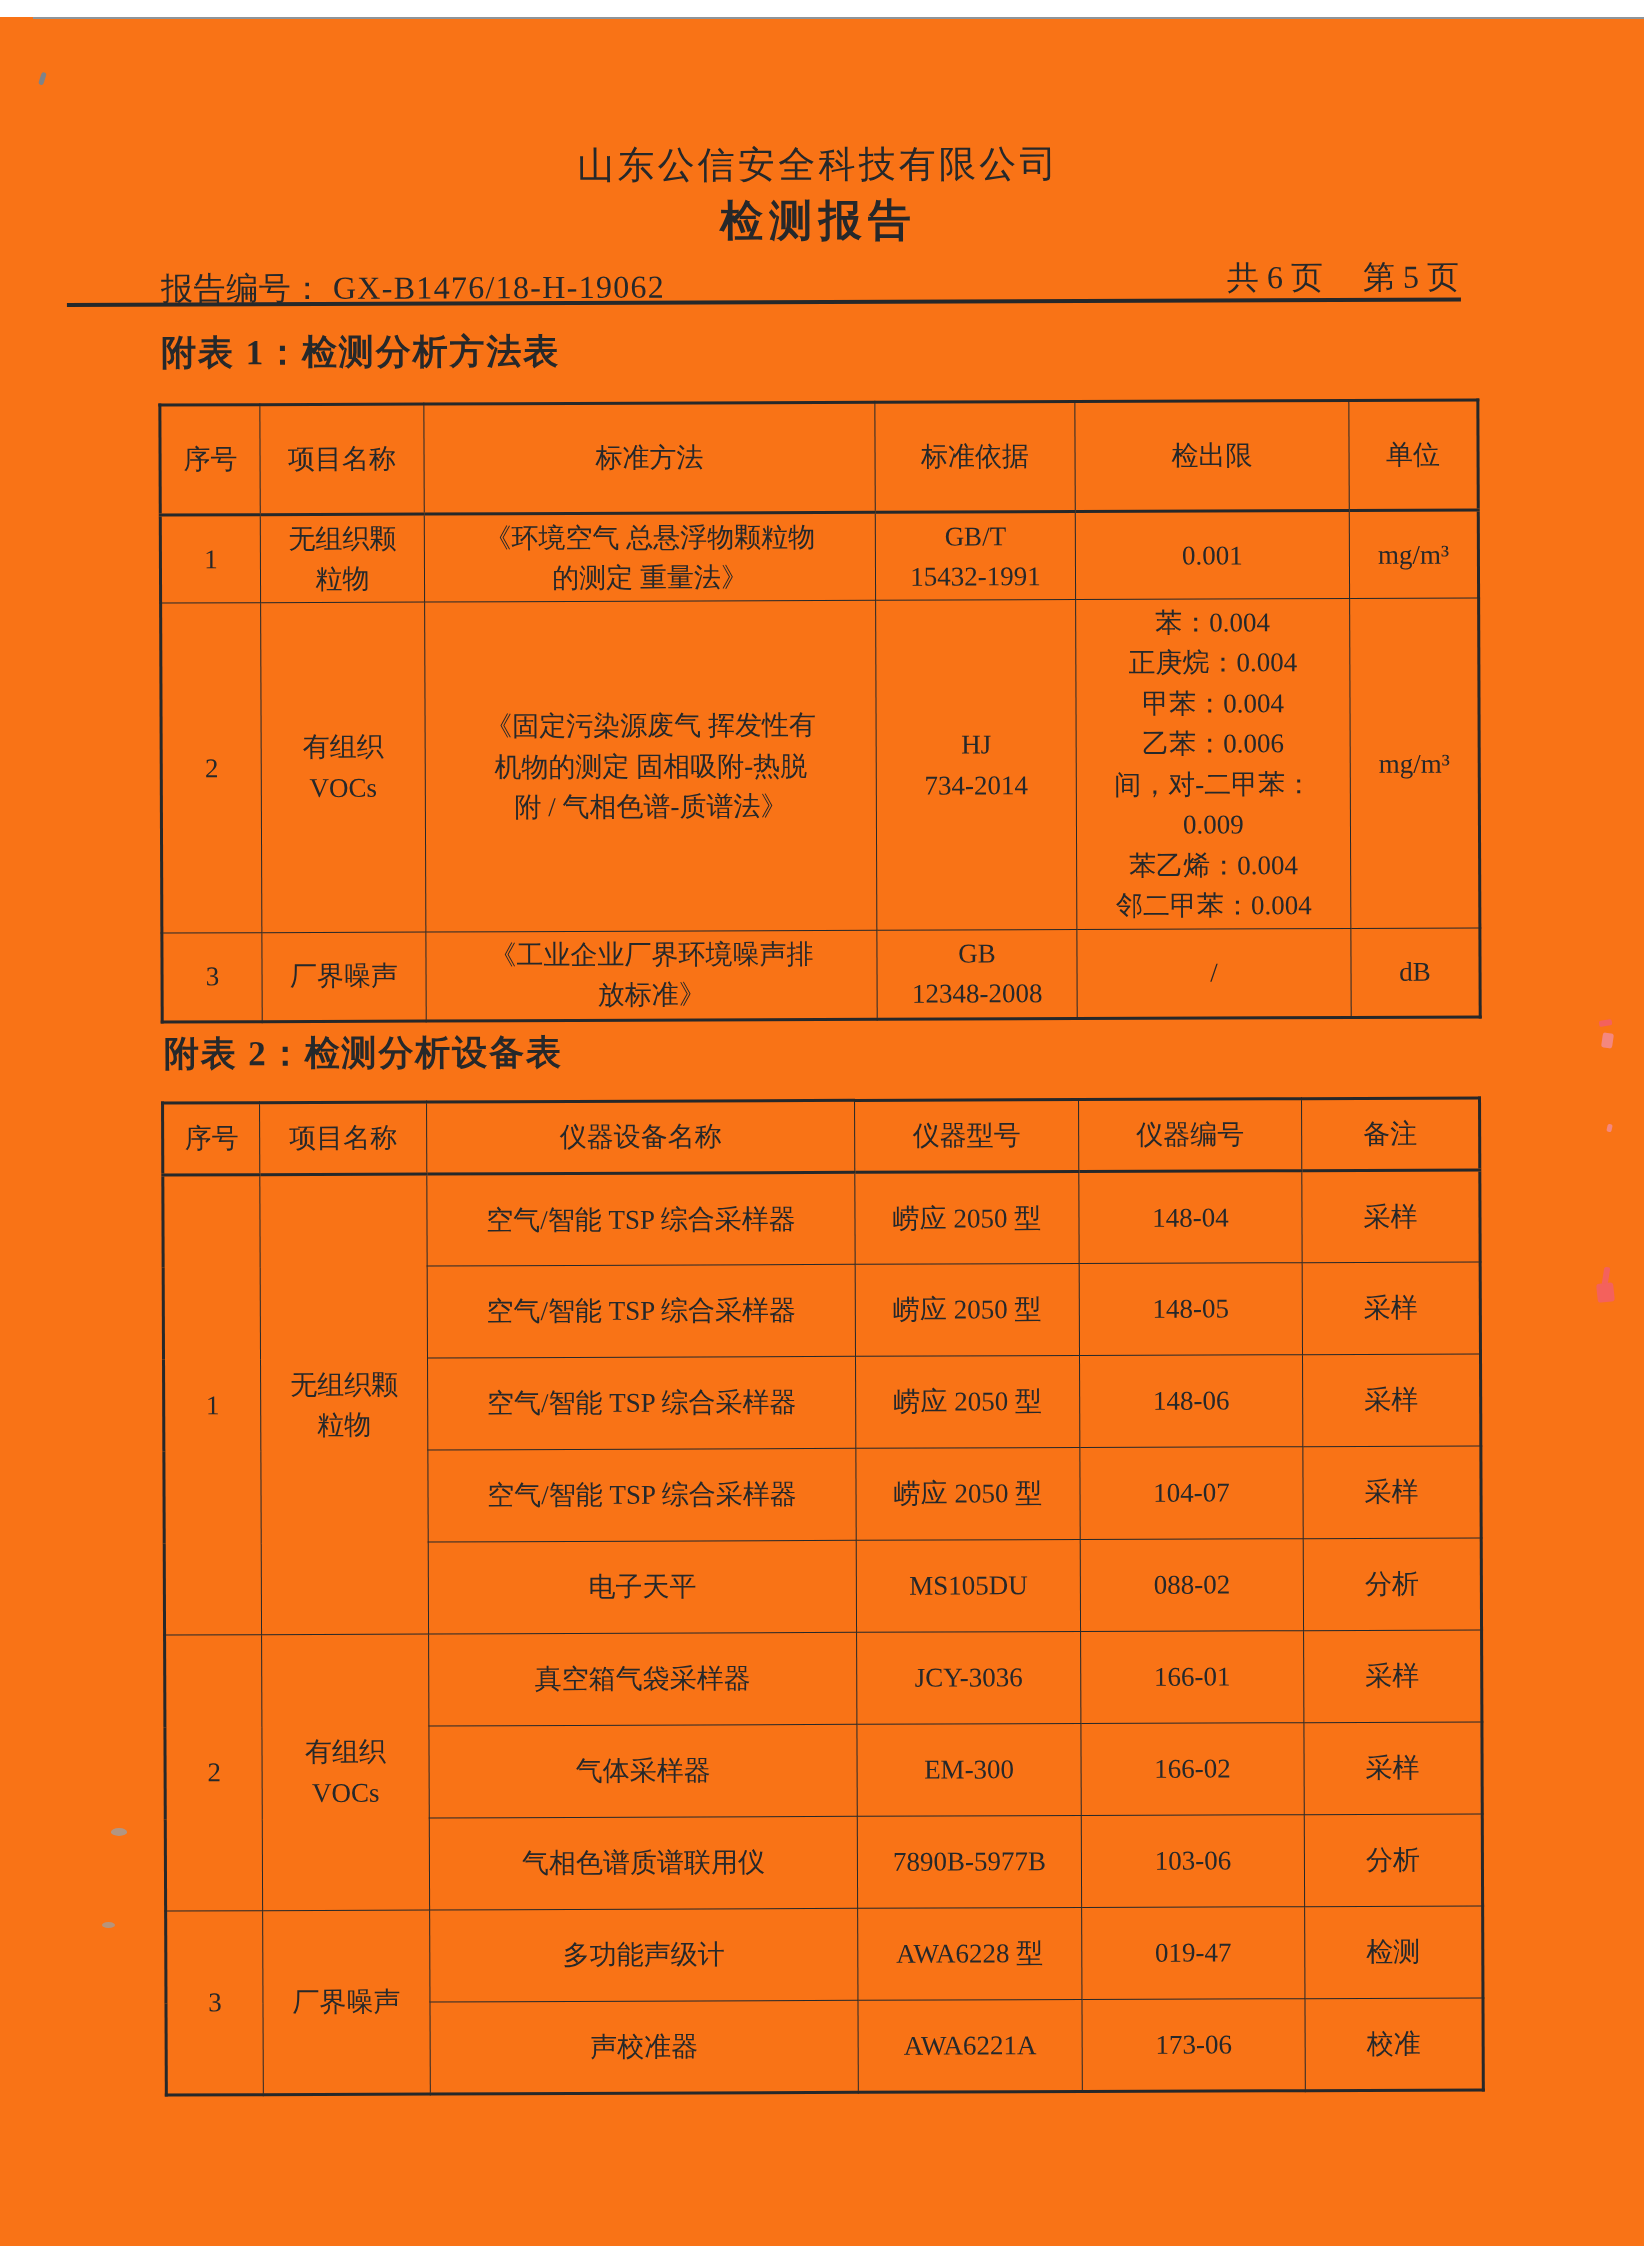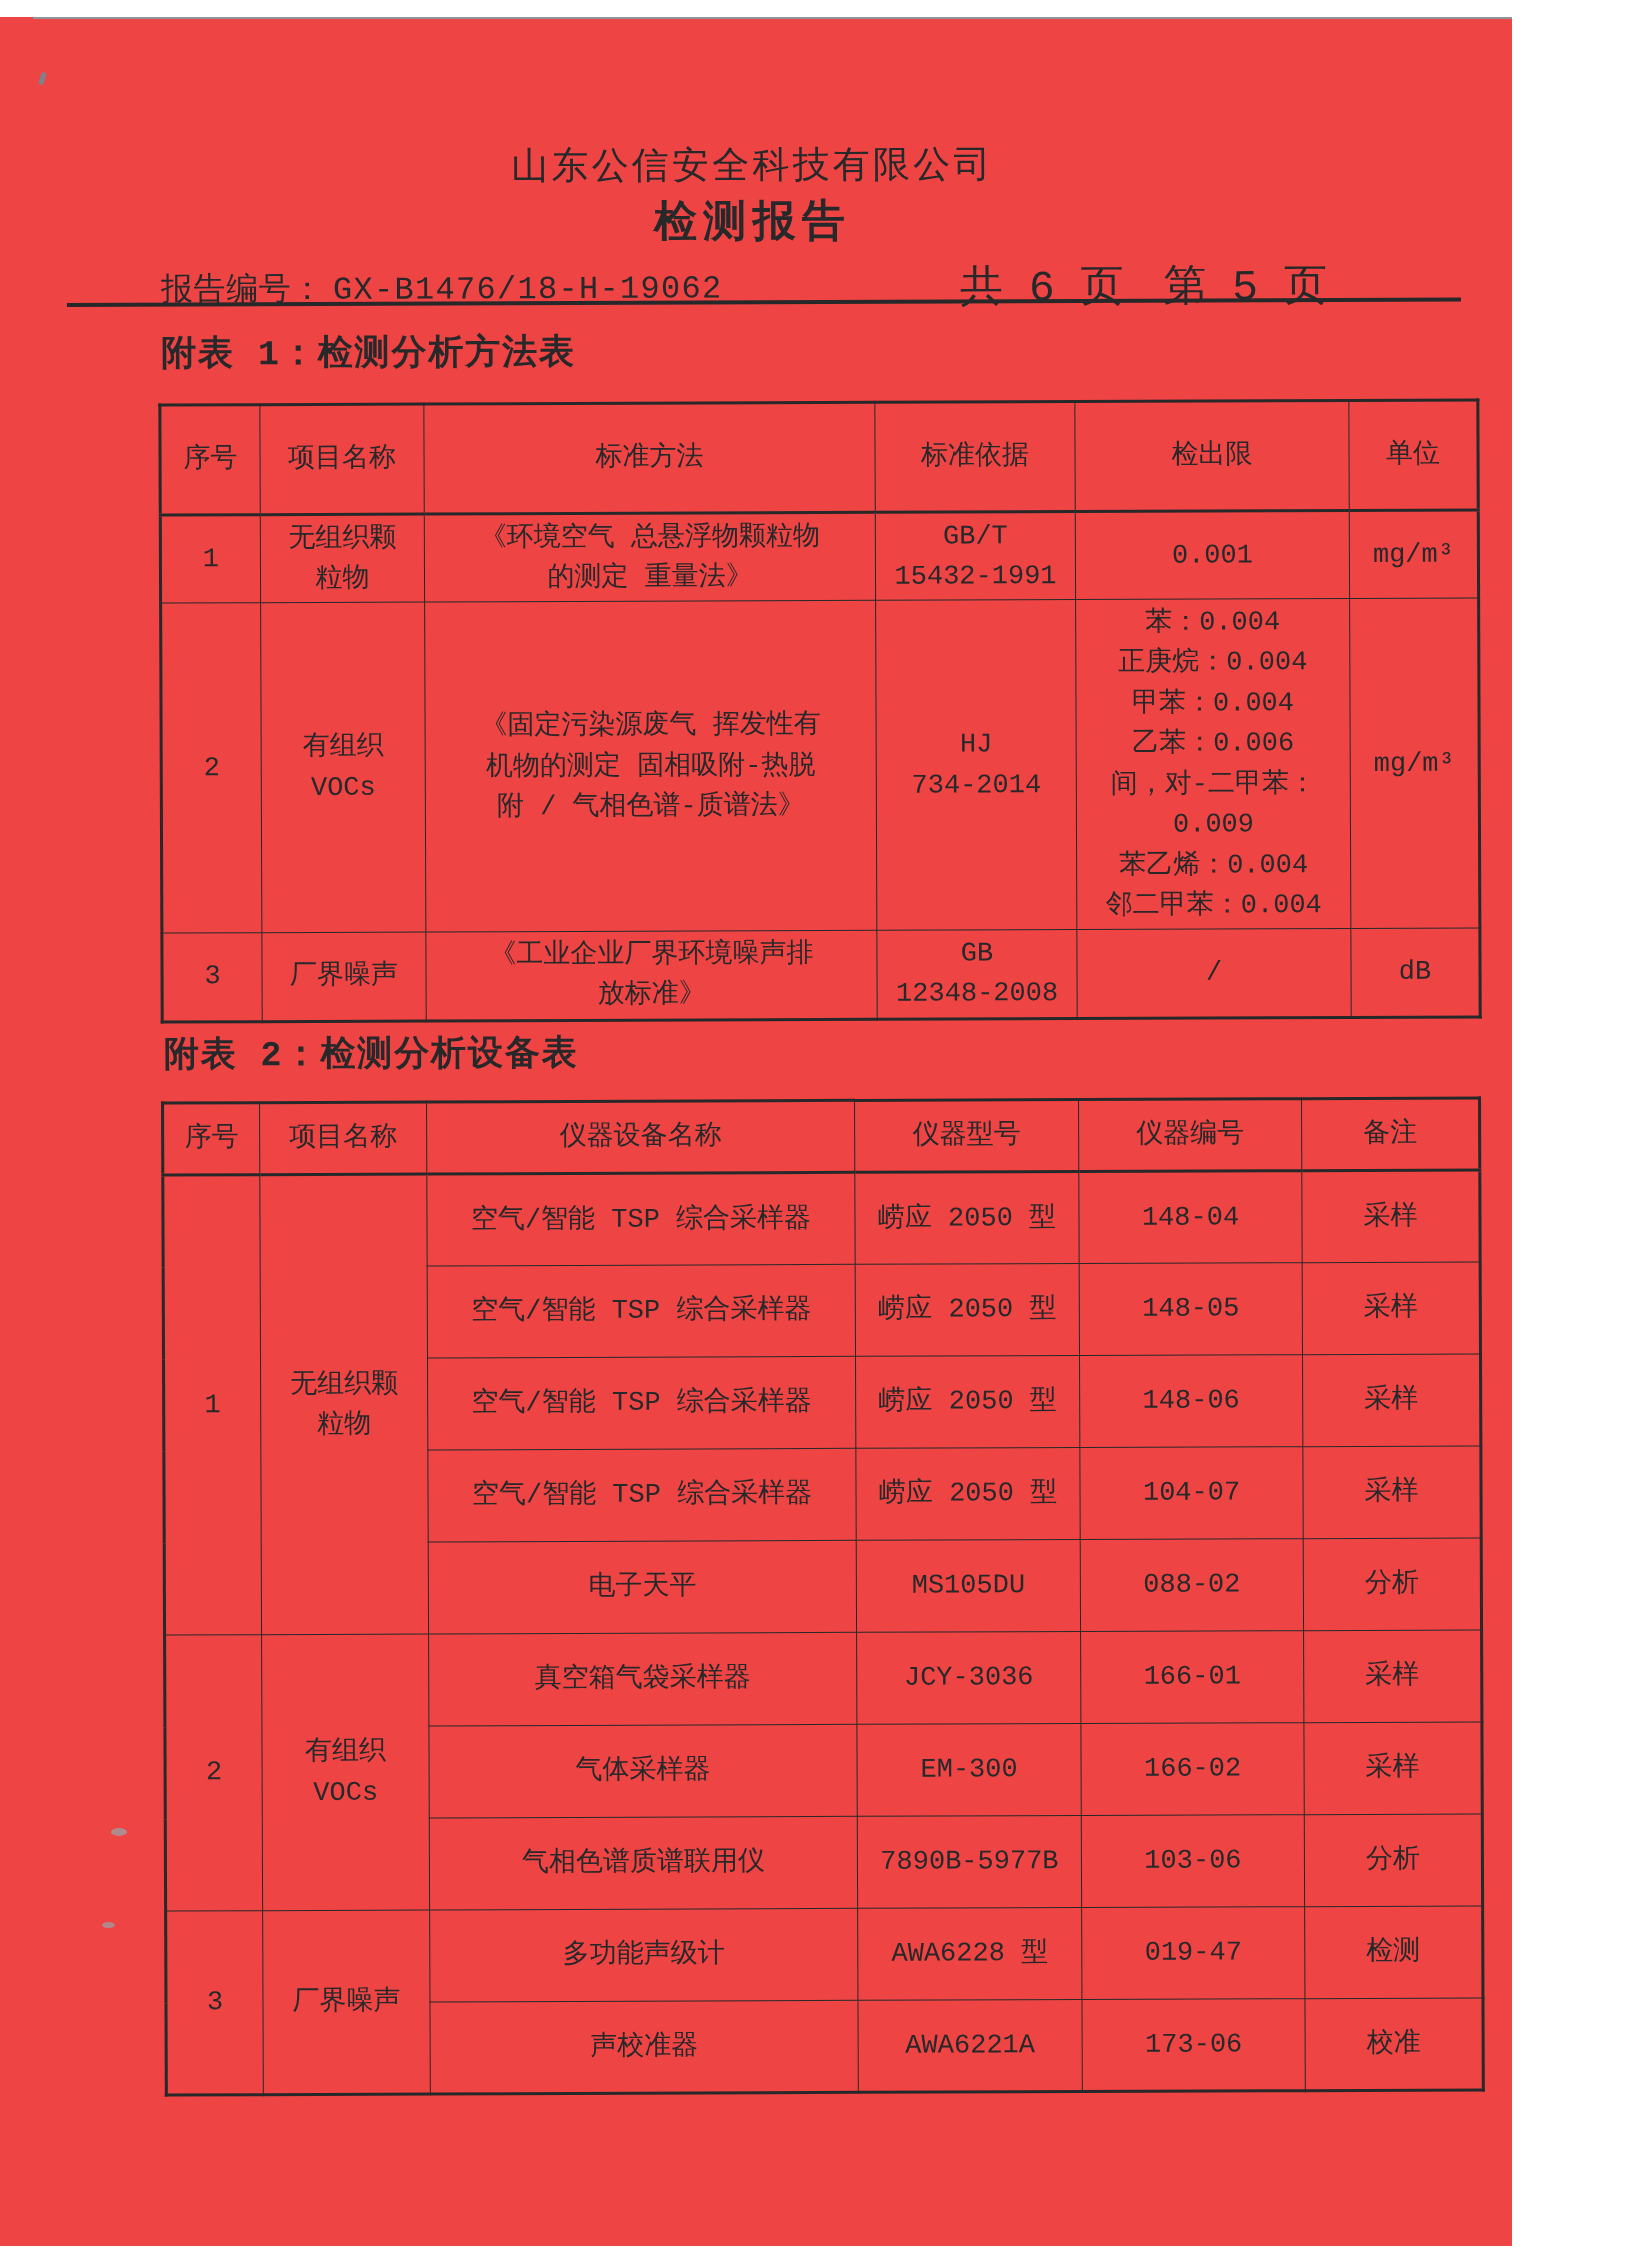--- a/index.html
+++ b/index.html
@@ -1,36 +1,36 @@
 <!DOCTYPE html>
 <html style="font-size:10.3px"><head>
 <meta charset="utf-8">
 <style>
   * { margin:0; padding:0; box-sizing:border-box; }
   html,body { background:#ffffff; }
   .page {
-    position:relative; width:1512px; height:2261px;
-    background:#ef4444; overflow:hidden;
-    font-family:Liberation Mono, monospace;
+    position:relative; width:1644px; height:2261px;
+    background:#f97316; overflow:hidden;
+    font-family:Liberation Serif, serif;
     color:#26282a;
   }
   .top-strip { position:absolute; left:0; top:0; width:100%; height:17.4px; background:#ffffff; }
   .scan-top-line { position:absolute; left:33px; top:17.4px; width:1611px; height:1.9px; background:#8f959a; }
   .bottom-strip { position:absolute; left:0; bottom:0; width:100%; height:15.5px; background:#ffffff; }
 
   .content { position:absolute; left:0; top:0; width:100%; height:100%;
              transform:rotate(-0.22deg); transform-origin:822px 1095px; }
 
   .company { position:absolute; left:0; top:140px; width:100%; text-align:center;
              font-size:37px; letter-spacing:3.2px; font-weight:400; }
   .doc-title { position:absolute; left:0; top:192px; width:100%; text-align:center;
                font-size:43px; font-weight:700; letter-spacing:6.4px; }
   .report-no { position:absolute; left:164px; top:265px; font-size:32px; letter-spacing:0.6px; }
   .report-no .num { margin-left:9px; letter-spacing:1.3px; }
-  .pages { position:absolute; top:258px; right:182px; font-size:43px; display:flex; gap:40px; }
+  .pages { position:absolute; top:258px; right:182px; font-size:32px; display:flex; gap:40px; }
   .rule { position:absolute; left:70px; top:300px; width:1394px; height:3.9px; background:#26282a; }
 
   .caption { position:absolute; left:164px; font-size:35px; font-weight:700; letter-spacing:1.9px; }
   .caption.c1 { top:327px; }
   .caption.c2 { top:1028px; }
 
   table.t { position:absolute; left:161px; width:1317px;
             border-collapse:collapse; table-layout:fixed;
             border:3.9px solid #26282a; }
   table.t1 { top:401px; }

